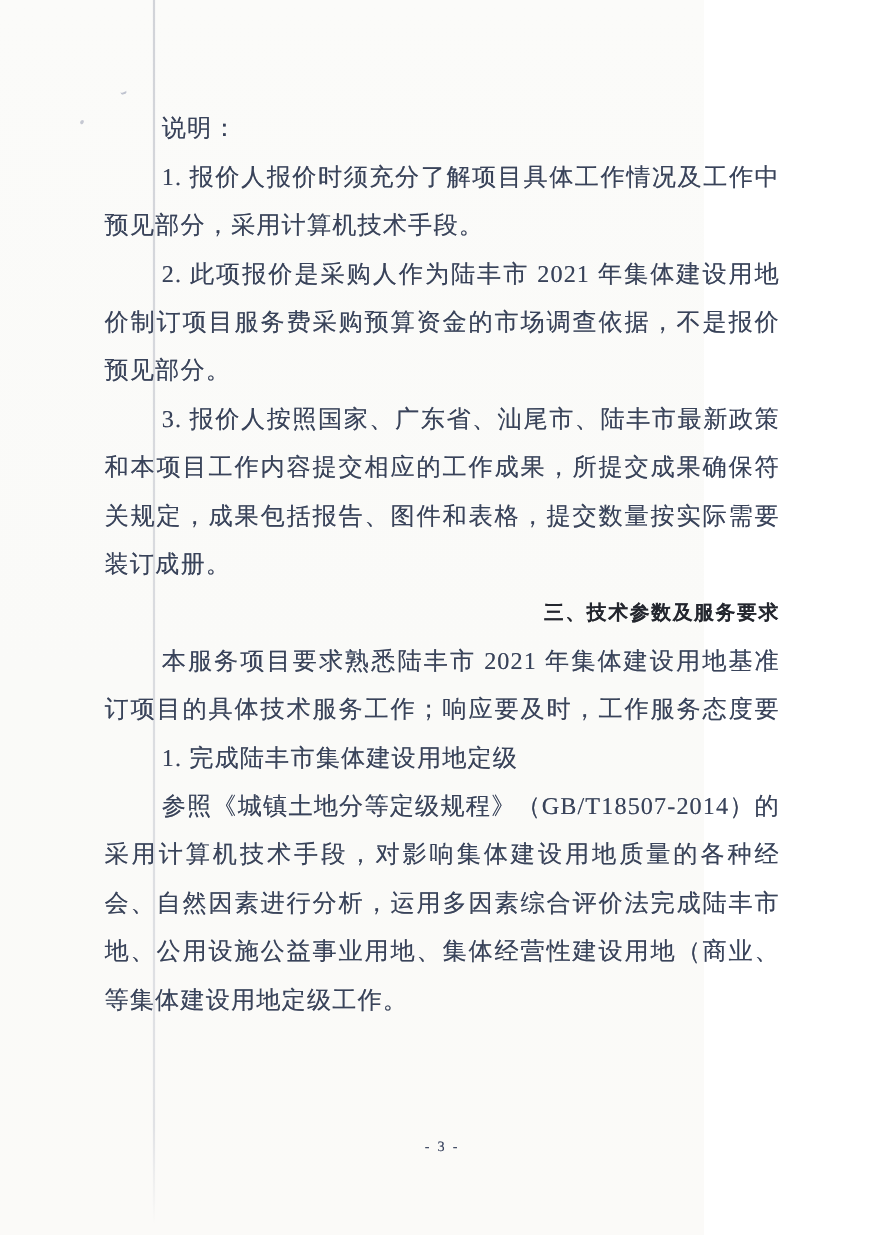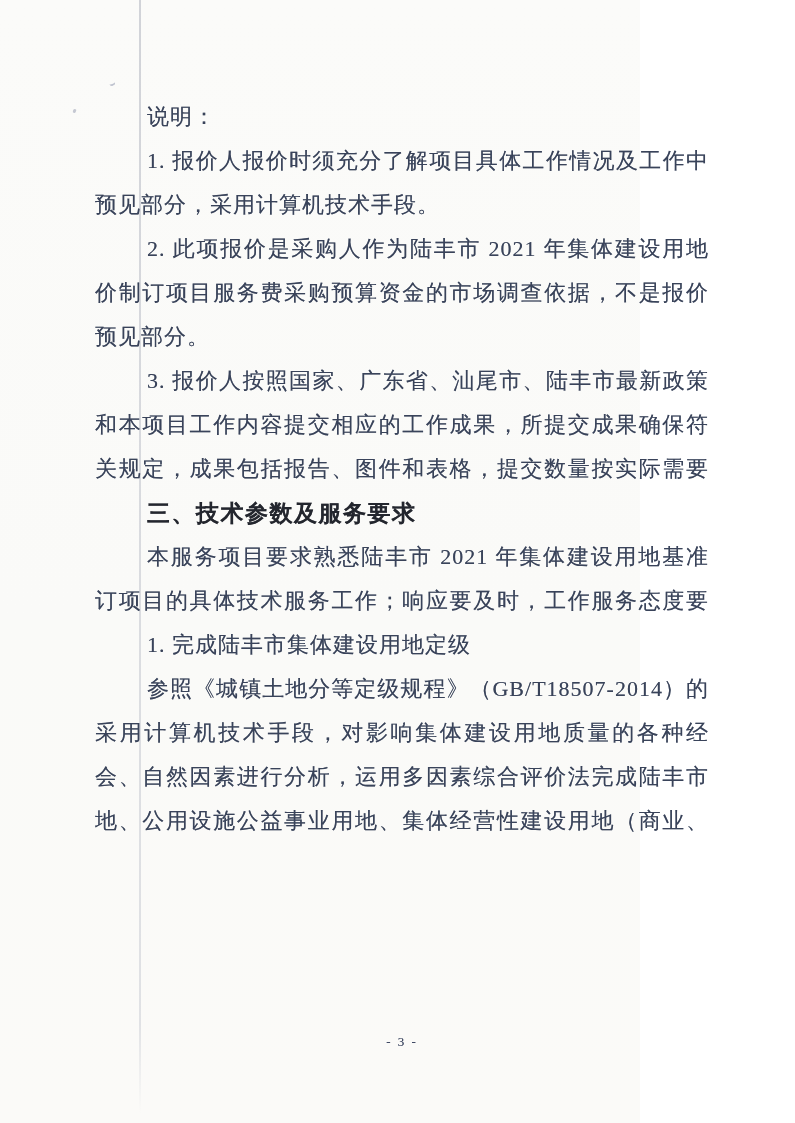--- a/index.html
+++ b/index.html
@@ -71,24 +71,25 @@
     text-align: justify;
     text-align-last: justify;
     overflow: hidden;
   }
   .line.in {
     padding-left: 52px;
   }
   .line.heading {
     font-family: "Liberation Sans", "DejaVu Sans", sans-serif;
     font-weight: bold;
-    font-size: 23px;
+    font-size: 18px;
     color: #23262e;
     letter-spacing: 1.5px;
     text-shadow: 0 0 0.5px rgba(20,22,28,0.6);
+    text-align: right;
   }
   .page-number {
     position: absolute;
     left: 95px;
     top: 1034px;
     width: 614px;
     text-align: center;
     font-size: 13px;
     color: #3b4560;
     letter-spacing: 2px;
@@ -107,25 +108,27 @@
   <div class="doc-body">
     <div class="line in">说明：</div>
     <div class="line in full">1. 报价人报价时须充分了解项目具体工作情况及工作中不可</div>
     <div class="line">预见部分，采用计算机技术手段。</div>
     <div class="line in full">2. 此项报价是采购人作为陆丰市 2021 年集体建设用地基准地</div>
     <div class="line full">价制订项目服务费采购预算资金的市场调查依据，不是报价人的</div>
     <div class="line">预见部分。</div>
     <div class="line in full">3. 报价人按照国家、广东省、汕尾市、陆丰市最新政策要求</div>
     <div class="line full">和本项目工作内容提交相应的工作成果，所提交成果确保符合相</div>
     <div class="line full">关规定，成果包括报告、图件和表格，提交数量按实际需要提供，</div>
+    <div class="line">装订成册。</div>
     <div class="line in heading">三、技术参数及服务要求</div>
     <div class="line in full">本服务项目要求熟悉陆丰市 2021 年集体建设用地基准地价制</div>
     <div class="line full">订项目的具体技术服务工作；响应要及时，工作服务态度要好。</div>
     <div class="line in">1. 完成陆丰市集体建设用地定级</div>
     <div class="line in full">参照《城镇土地分等定级规程》（GB/T18507-2014）的要求，</div>
     <div class="line full">采用计算机技术手段，对影响集体建设用地质量的各种经济、社</div>
     <div class="line full">会、自然因素进行分析，运用多因素综合评价法完成陆丰市宅基</div>
     <div class="line full">地、公用设施公益事业用地、集体经营性建设用地（商业、工业）</div>
+    <div class="line">等集体建设用地定级工作。</div>
   </div>
 
   <div class="page-number">- 3 -</div>
 
 </div>
 
 </body></html>

